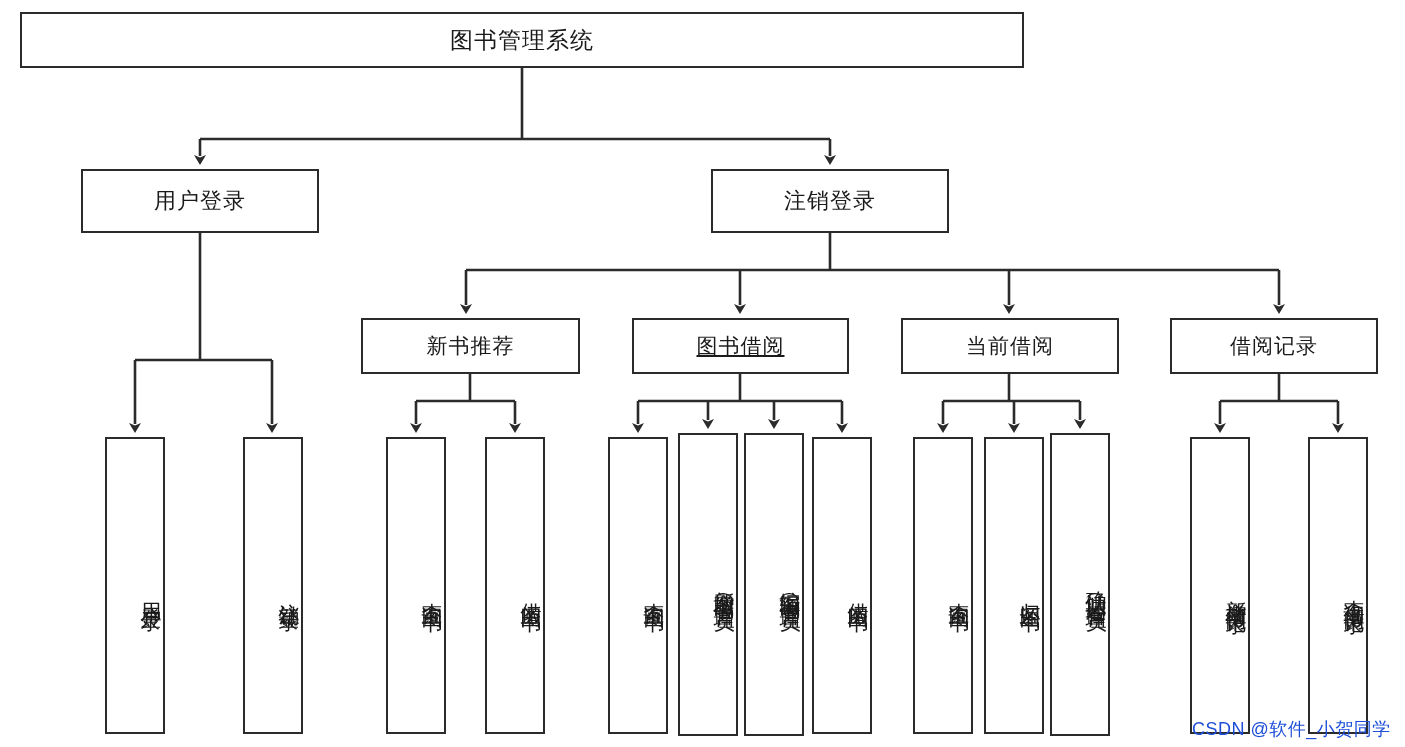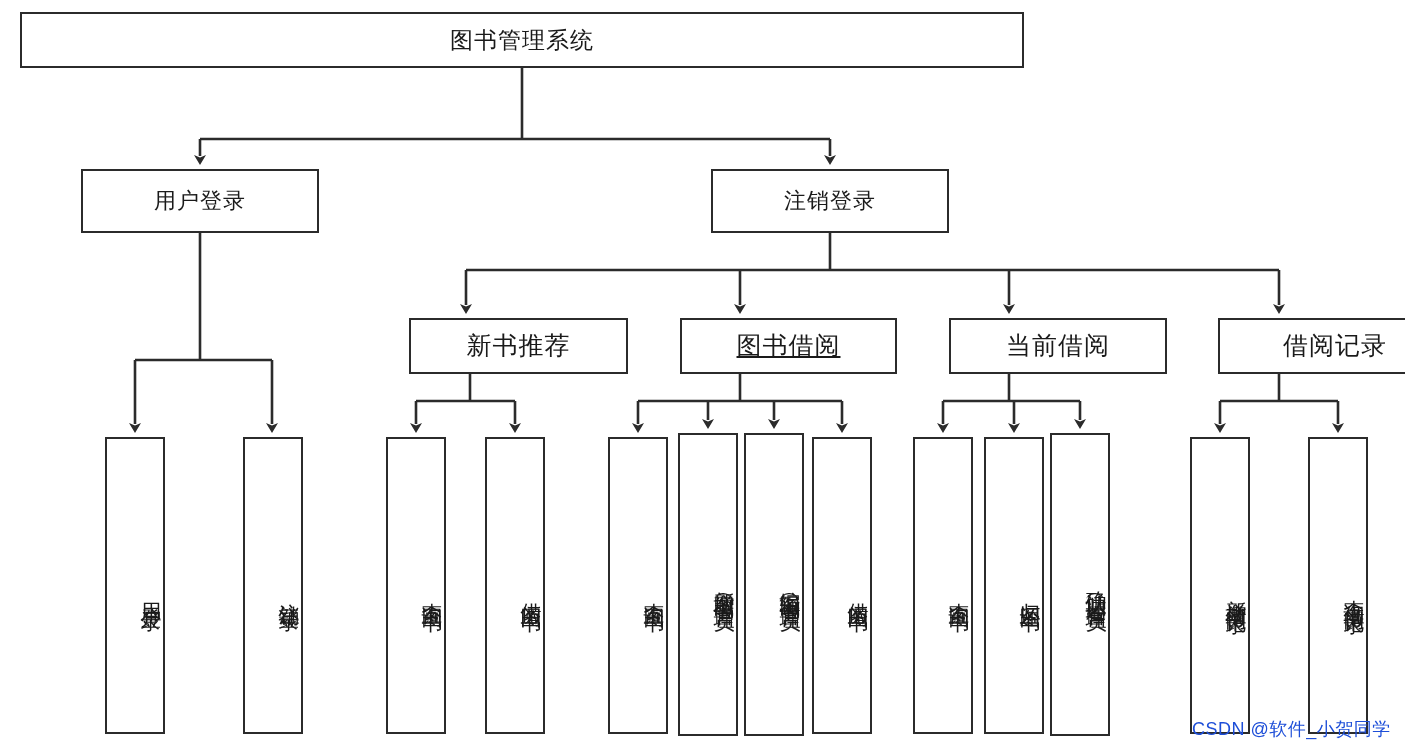--- a/index.html
+++ b/index.html
@@ -33,21 +33,21 @@
     display: flex;
     align-items: center;
     justify-content: center;
     color: #1a1a1a;
     font-size: 22px;
     line-height: 1.25;
     letter-spacing: 1px;
   }
   .node.root   { font-size: 23px; }
   .node.level2 { font-size: 22px; }
-  .node.level3 { font-size: 25px; margin-left: 48px; }
+  .node.level3 { font-size: 21px; }
   .node.leaf {
     writing-mode: vertical-rl;
     text-orientation: upright;
     align-items: flex-start;
     justify-content: center;
     padding-top: 12px;
     font-size: 21px;
     letter-spacing: 3px;
     line-height: 1.15;
   }
@@ -131,21 +131,21 @@
 
   <div class="node level3" style="left:361px;top:318px;width:219px;height:56px;">
     <span>新书推荐</span>
   </div>
   <div class="node level3" style="left:632px;top:318px;width:217px;height:56px;text-decoration:underline;">
     <span>图书借阅</span>
   </div>
   <div class="node level3" style="left:901px;top:318px;width:218px;height:56px;">
     <span>当前借阅</span>
   </div>
-  <div class="node level3" style="left:1170px;top:318px;width:234px;height:56px;">
+  <div class="node level3" style="left:1170px;top:318px;width:208px;height:56px;">
     <span>借阅记录</span>
   </div>
 
   <div class="node leaf" style="left:105px;top:437px;width:60px;height:297px;">
     <span>用户登录</span>
   </div>
   <div class="node leaf" style="left:243px;top:437px;width:60px;height:297px;">
     <span>注销登录</span>
   </div>
   <div class="node leaf" style="left:386px;top:437px;width:60px;height:297px;">

